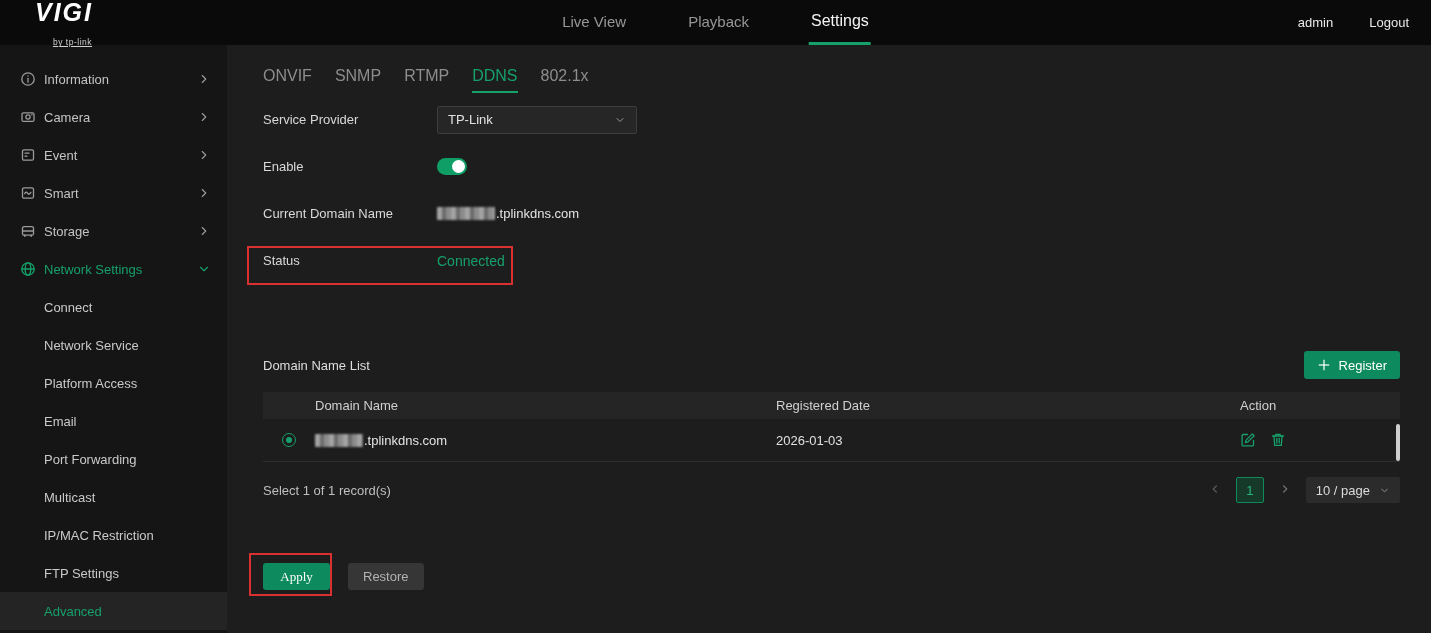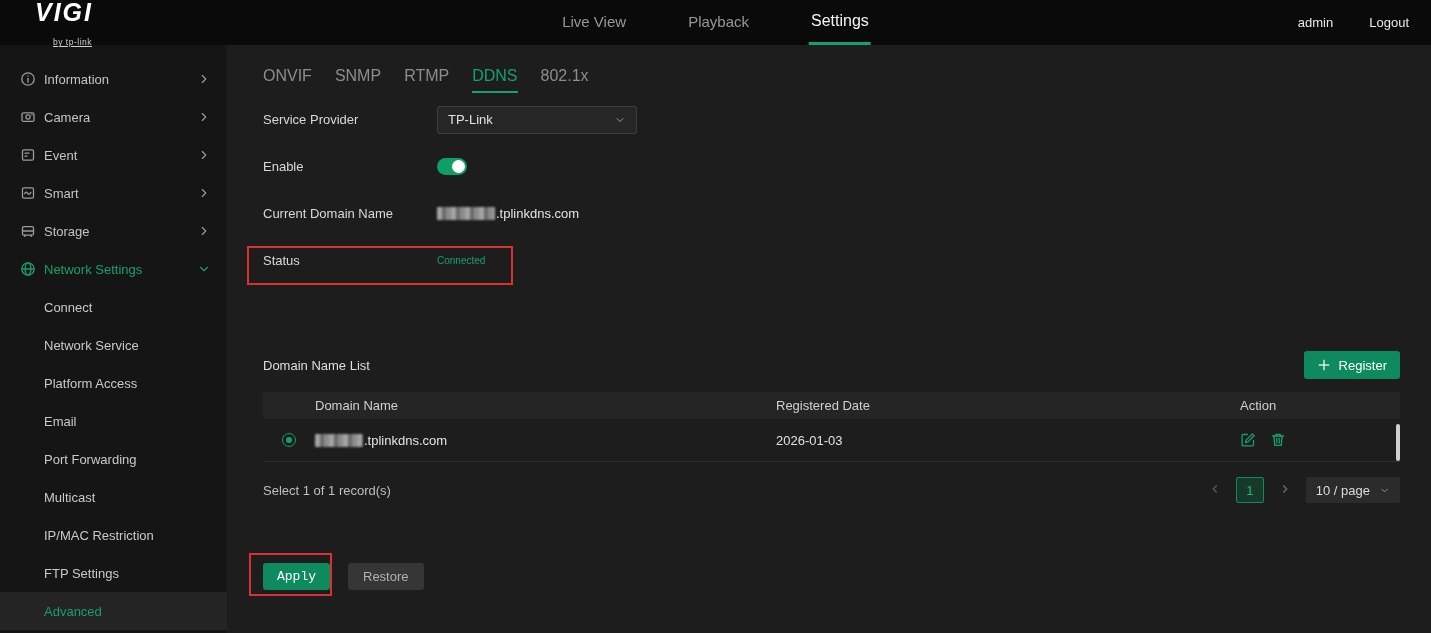--- a/index.html
+++ b/index.html
@@ -64,21 +64,21 @@
   .toggle { width:30px; height:17px; border-radius:9px; background:#0E9E66; position:relative; cursor:pointer; }
   .toggle .knob { position:absolute; right:2px; top:2px; width:13px; height:13px; border-radius:50%; background:#fff; }
   .value-line { display:flex; align-items:center; color:#e4e4e4; font-size:13px; }
   .blur-block {
     height:13px; border-radius:1px; margin-right:1px;
     background-image:
       repeating-linear-gradient(90deg, rgba(165,165,165,.95) 0 5px, rgba(105,105,105,.95) 5px 9px, rgba(140,140,140,.95) 9px 14px),
       repeating-linear-gradient(0deg, #767676 0 4px, #9a9a9a 4px 8px);
     filter: blur(1px);
   }
-  .status-value { color:#16A06B; font-size:10px; }
+  .status-value { color:#16A06B; font-size:14px; }
   
   .list-header { margin-top:67px; display:flex; align-items:center; justify-content:space-between; height:28px; }
   .list-title { color:#dedede; font-size:13px; }
   .btn-register {
     height:28px; padding:0 13px; border-radius:3px; background:#0E8A5F; border:none;
     color:#fff; font-size:13px; display:flex; align-items:center; gap:8px; cursor:pointer;
     font-family:inherit;
   }
   .table { margin-top:13px; position:relative; }
   .trow { display:grid; grid-template-columns:52px 461px 464px 1fr; align-items:center; }
@@ -99,21 +99,21 @@
     color:#2BB37C; font-size:13px; display:flex; align-items:center; justify-content:center; cursor:pointer;
   }
   .pg-size {
     height:26px; padding:0 10px; border-radius:2px; background:#2b2b2b;
     color:#dcdcdc; font-size:13px; display:flex; align-items:center; gap:9px; cursor:pointer;
   }
   
   .actions { margin-top:51px; display:flex; gap:18px; }
   .btn-apply {
     width:67px; height:27px; border-radius:3px; background:#0E8A5F; border:none;
-    color:#fff; font-size:13px; cursor:pointer; font-family:Liberation Mono, monospace;
+    color:#fff; font-size:13px; cursor:pointer; font-family:Liberation Serif, serif;
   }
   .btn-restore {
     height:27px; padding:0 15px; border-radius:3px; background:#363636; border:none;
     color:#b2b2b2; font-size:13px; cursor:pointer; font-family:inherit;
   }
   
   .annotation { position:absolute; border:2px solid #D93030; pointer-events:none; z-index:50; }
   .ann-status { left:247px; top:246px; width:266px; height:39px; }
   .ann-apply  { left:249px; top:553px; width:83px;  height:43px; }
 </style>

